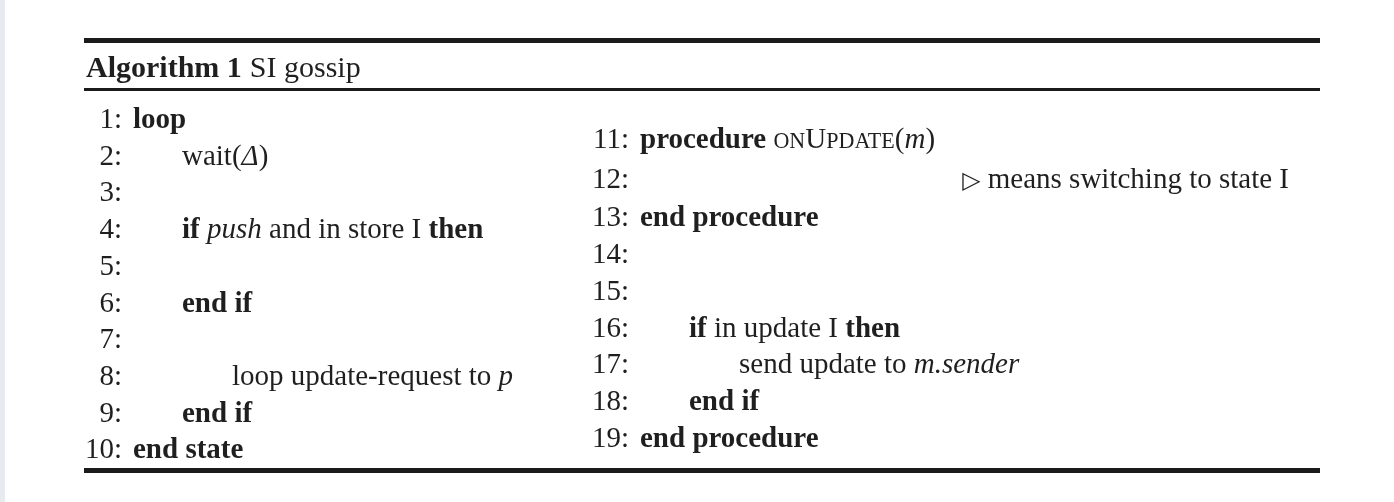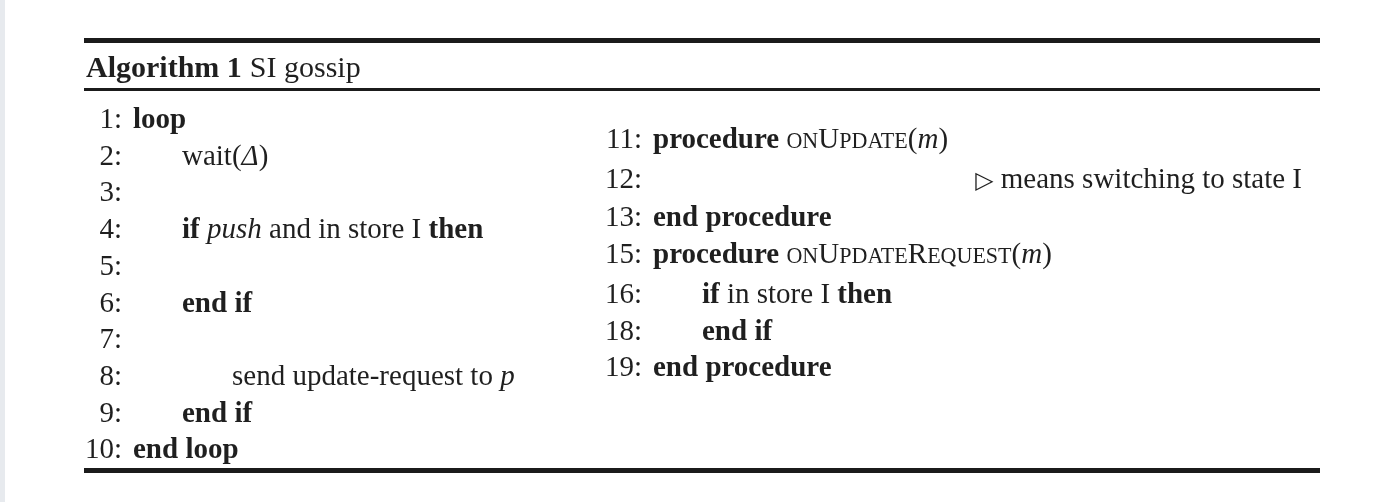--- a/index.html
+++ b/index.html
@@ -34,21 +34,21 @@
     white-space: pre;
   }
   .caption .title-sep { display: inline-block; width: 8px; }
   .algo-body {
     position: relative;
     height: 377px;
     font-size: 29px;
   }
   .code-col { position: absolute; }
   .col-left  { left: 0;     top: 9px;  width: 516px; }
-  .col-right { left: 498px; top: 29px; width: 720px; }
+  .col-right { left: 485px; top: 29px; width: 720px; }
   .code-line {
     display: flex;
     align-items: baseline;
     line-height: 36.7px;
     white-space: pre;
   }
   .line-num { flex: none; text-align: right; margin-right: 11px; }
   .col-left  .line-num { width: 38px; }
   .col-right .line-num { width: 60px; }
   .line-body { white-space: pre; }
@@ -76,30 +76,32 @@
 
     <div class="algo-body">
       <div class="code-col col-left">
           <div class="code-line"><span class="line-num">1:</span><span class="line-body ind-0"><span class="kw">loop</span></span></div>
           <div class="code-line"><span class="line-num">2:</span><span class="line-body ind-1"><span>wait(</span><span class="it">Δ</span><span>)</span></span></div>
           <div class="code-line"><span class="line-num">3:</span></div>
           <div class="code-line"><span class="line-num">4:</span><span class="line-body ind-1"><span class="kw">if </span><span class="it">push</span><span> and in store I </span><span class="kw">then</span></span></div>
           <div class="code-line"><span class="line-num">5:</span></div>
           <div class="code-line"><span class="line-num">6:</span><span class="line-body ind-1"><span class="kw">end if</span></span></div>
           <div class="code-line"><span class="line-num">7:</span></div>
-          <div class="code-line"><span class="line-num">8:</span><span class="line-body ind-2"><span>send update-request to </span><span class="it">p</span></span></div>
+          <div class="code-line"><span class="line-num">8:</span><span class="line-body ind-2"><span>loop update-request to </span><span class="it">p</span></span></div>
           <div class="code-line"><span class="line-num">9:</span><span class="line-body ind-1"><span class="kw">end if</span></span></div>
-          <div class="code-line"><span class="line-num">10:</span><span class="line-body ind-0"><span class="kw">end loop</span></span></div>
+          <div class="code-line"><span class="line-num">10:</span><span class="line-body ind-0"><span class="kw">end state</span></span></div>
         </div>
       <div class="code-col col-right">
           <div class="code-line"><span class="line-num">11:</span><span class="line-body ind-0"><span class="kw">procedure </span><span class="sc">on</span><span>U</span><span class="sc">pdate</span><span>(</span><span class="it">m</span><span>)</span></span></div>
           <div class="code-line"><span class="line-num">12:</span><span class="inline-comment"><span class="cmt-marker">▷</span><span> means switching to state I</span></span></div>
           <div class="code-line"><span class="line-num">13:</span><span class="line-body ind-0"><span class="kw">end procedure</span></span></div>
-          <div class="code-line"><span class="line-num">15:</span><span class="line-body ind-0"><span class="kw">procedure </span><span class="sc">on</span><span>U</span><span class="sc">pdate</span><span>R</span><span class="sc">equest</span><span>(</span><span class="it">m</span><span>)</span></span></div>
-          <div class="code-line"><span class="line-num">16:</span><span class="line-body ind-1"><span class="kw">if</span><span> in store I </span><span class="kw">then</span></span></div>
+          <div class="code-line"><span class="line-num">14:</span><span class="line-body ind-0"></span></div>
+          <div class="code-line"><span class="line-num">15:</span></div>
+          <div class="code-line"><span class="line-num">16:</span><span class="line-body ind-1"><span class="kw">if</span><span> in update I </span><span class="kw">then</span></span></div>
+          <div class="code-line"><span class="line-num">17:</span><span class="line-body ind-2"><span>send update to </span><span class="it">m.sender</span></span></div>
           <div class="code-line"><span class="line-num">18:</span><span class="line-body ind-1"><span class="kw">end if</span></span></div>
           <div class="code-line"><span class="line-num">19:</span><span class="line-body ind-0"><span class="kw">end procedure</span></span></div>
         </div>
     </div>
 
     <div class="rule-thick"></div>
   </div>
 </div>
 
 </body></html>

